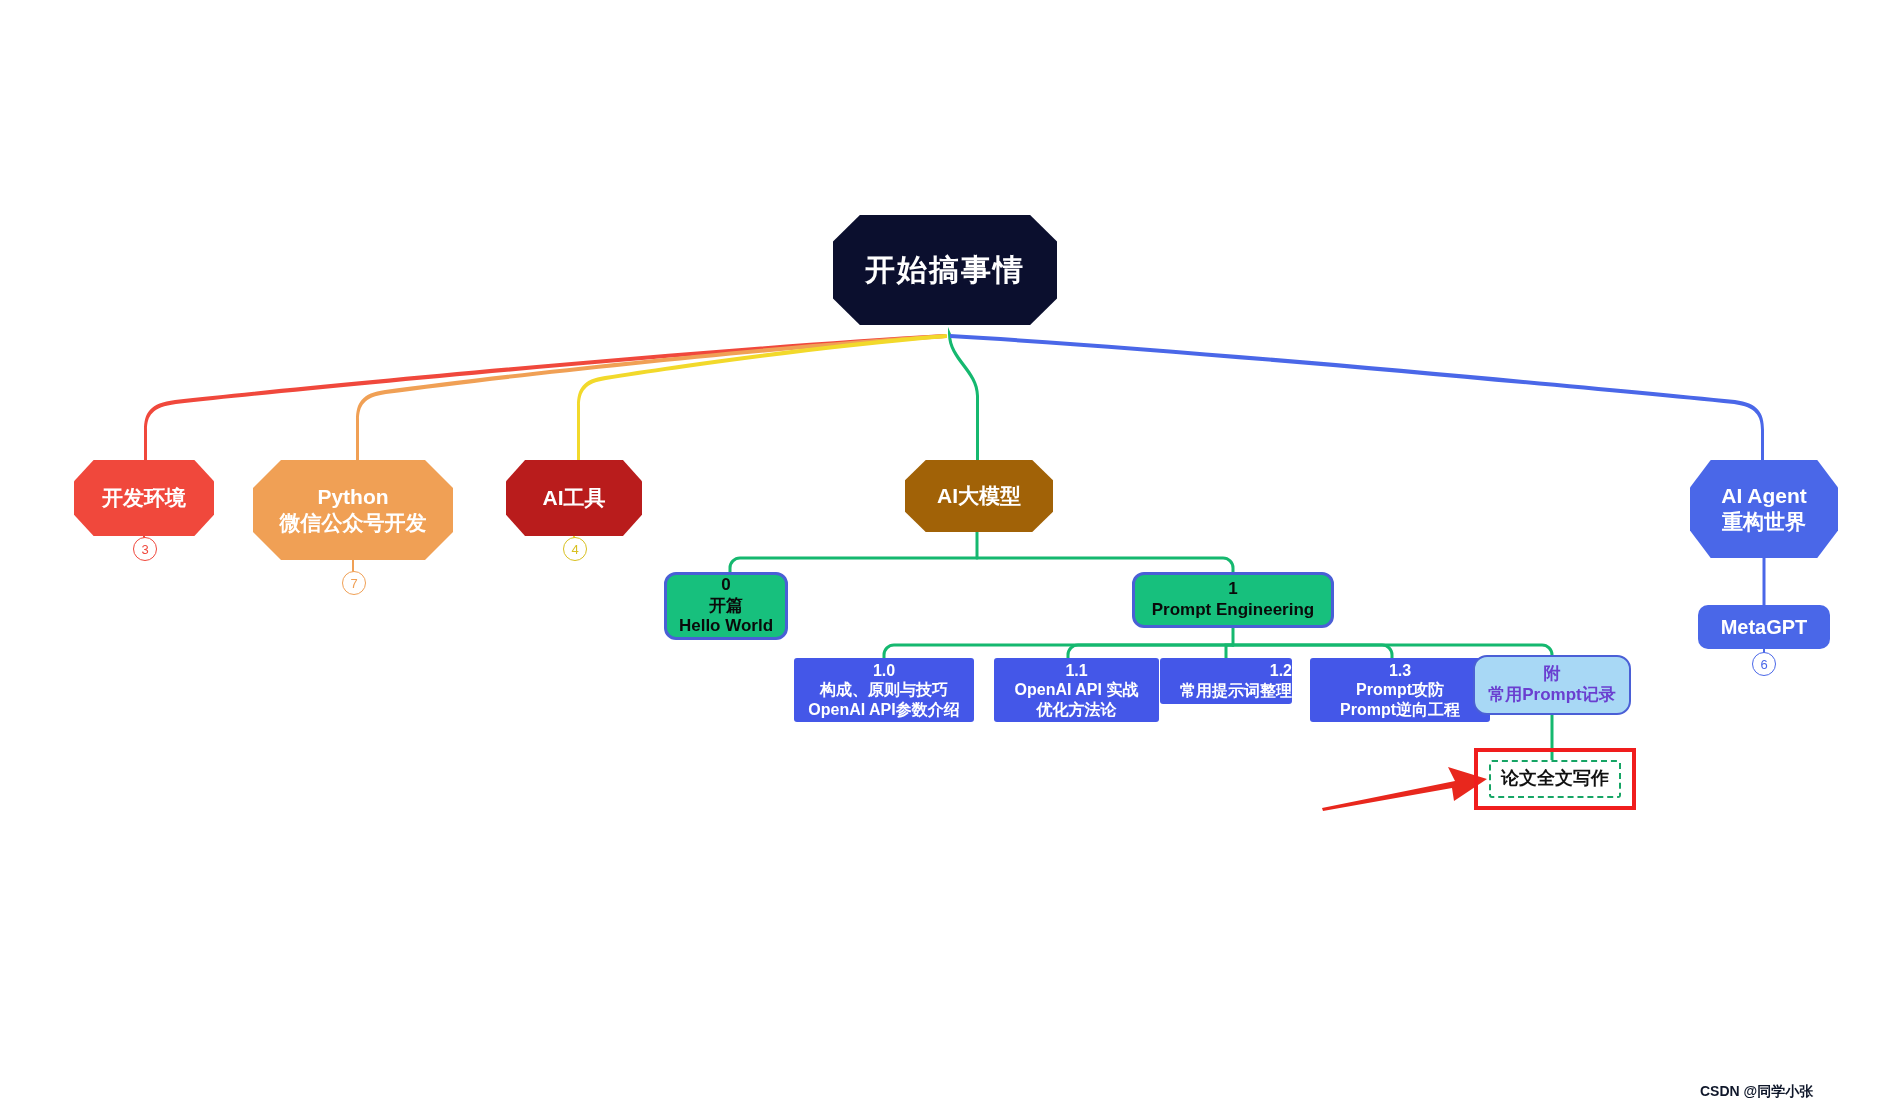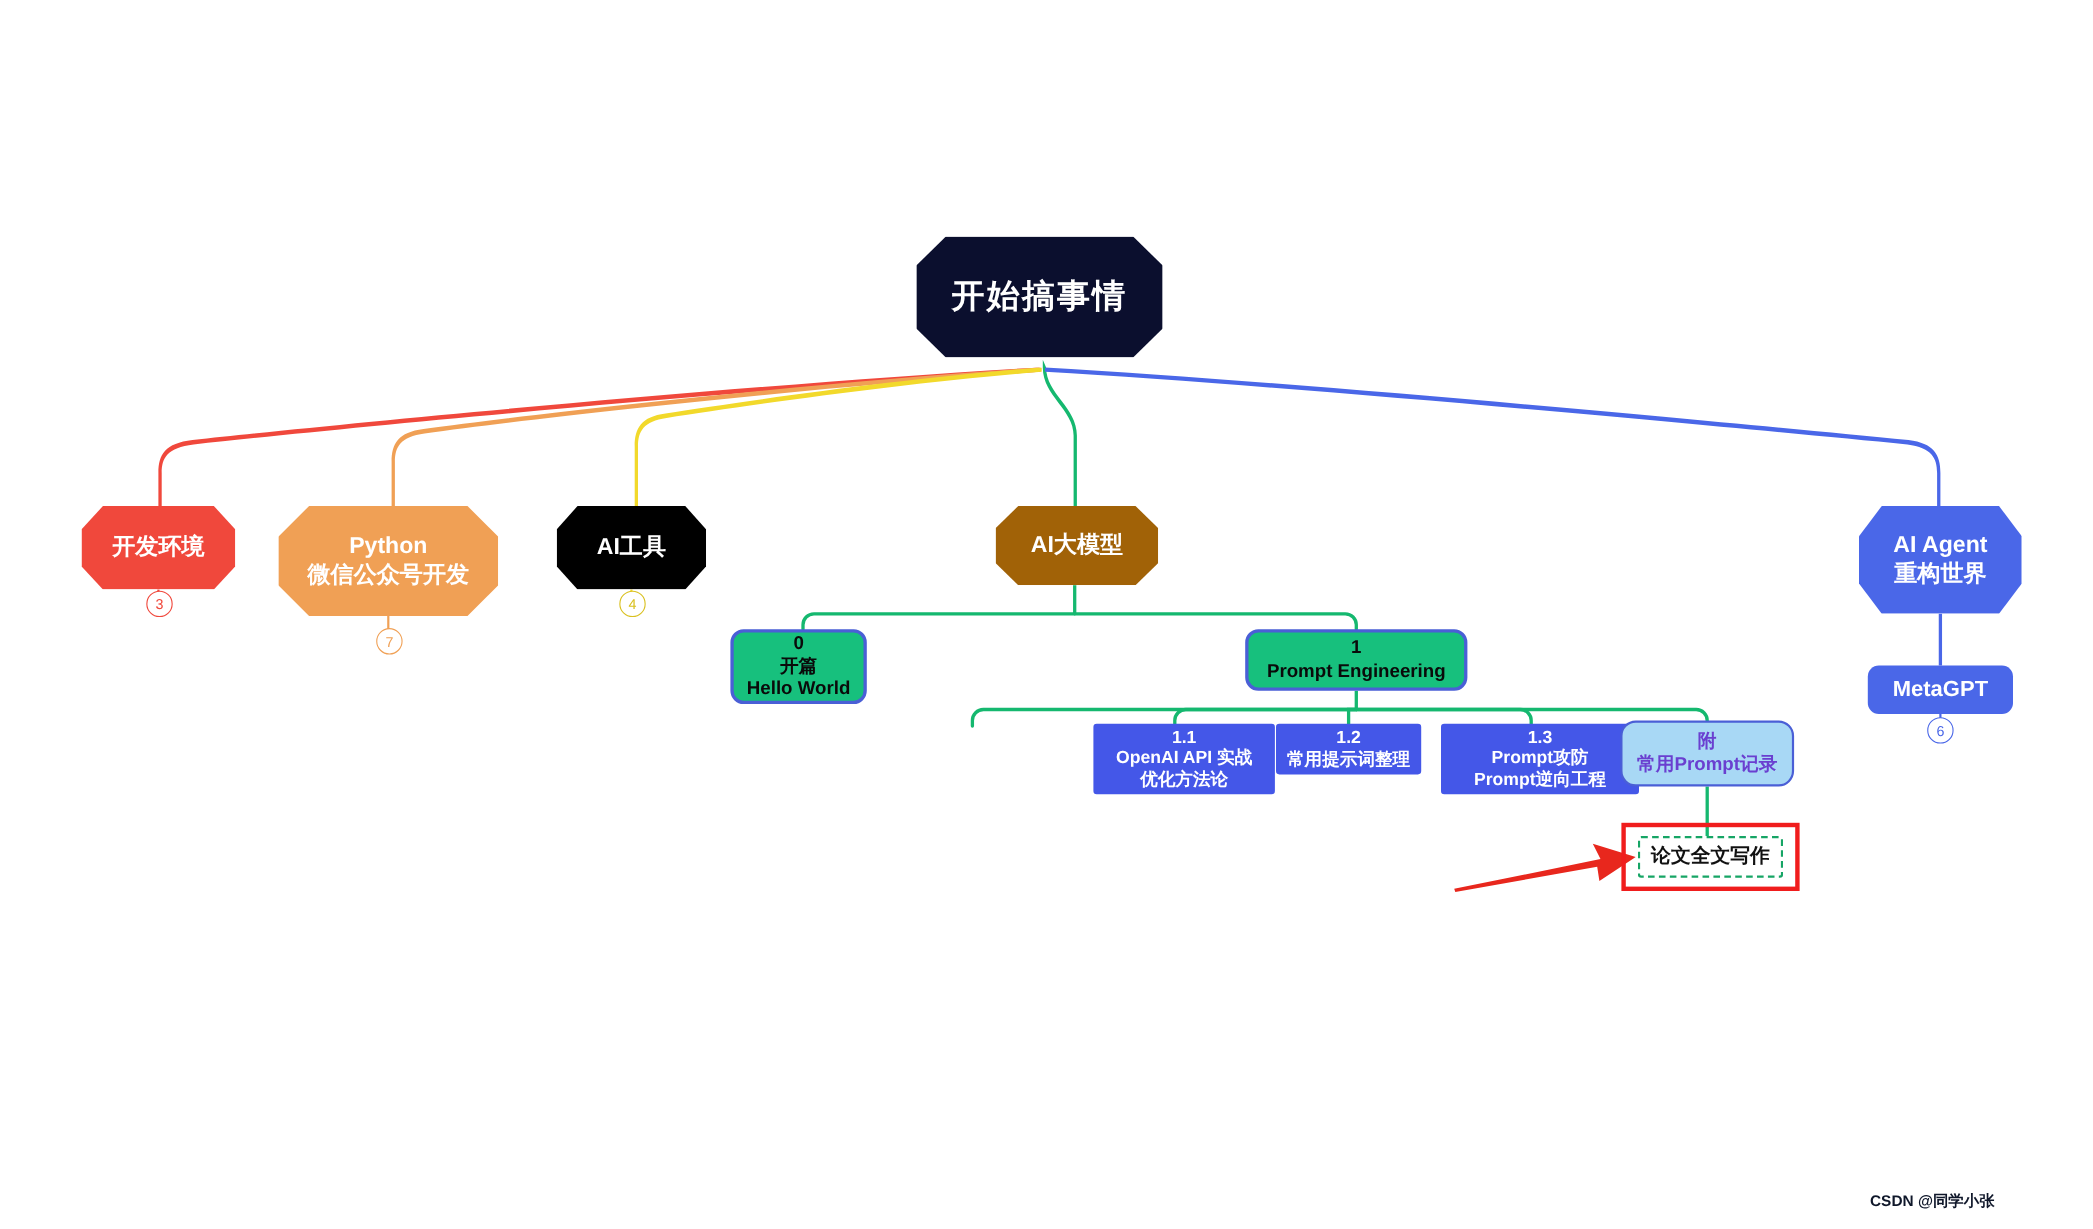--- a/index.html
+++ b/index.html
@@ -61,21 +61,21 @@
   #node-dev {
     left: 74px; top: 460px; width: 140px; height: 76px;
     background: #f0483c; color: #fff; font-size: 21px; text-align: right;
   }
   #node-python {
     left: 253px; top: 460px; width: 200px; height: 100px;
     background: #f0a055; color: #fff; font-size: 21px;
   }
   #node-aitool {
     left: 506px; top: 460px; width: 136px; height: 76px;
-    background: #000000; color: #fff; font-size: 21px;
+    background: #b91c1c; color: #fff; font-size: 21px;
   }
   #node-llm {
     left: 905px; top: 460px; width: 148px; height: 72px;
     background: #a16207; color: #fff; font-size: 21px;
   }
   #node-agent {
     left: 1690px; top: 460px; width: 148px; height: 98px;
     background: #4a67e8; color: #fff; font-size: 21px;
   }
   #node-metagpt {
@@ -111,21 +111,21 @@
     border: 3px solid #4a5fd6; border-radius: 12px;
   }
 
   
   .leaf {
     background: #4457e8; color: #ffffff; font-size: 16px;
     border-radius: 3px;
   }
   #node-l10 { left: 794px;  top: 658px; width: 180px; height: 64px; }
   #node-l11 { left: 994px;  top: 658px; width: 165px; height: 64px; }
-  #node-l12 { left: 1160px; top: 658px; width: 132px; height: 46px; }
+  #node-l12 { left: 1160px; top: 658px; width: 132px; height: 46px; align-items: flex-end; }
   #node-l13 { left: 1310px; top: 658px; width: 180px; height: 64px; }
 
   #node-appendix {
     left: 1473px; top: 655px; width: 158px; height: 60px;
     background: #a8d8f5; color: #6a3fd0; font-size: 17px;
     border: 2.5px solid #4a5fd6; border-radius: 14px;
   }
 
   
   #highlight-box {
@@ -238,20 +238,25 @@
     <span class="line1">0</span>
     <span class="line2">开篇</span>
     <span class="line3">Hello World</span>
   </div>
 
   <div class="node" id="node-ch1">
     <span class="line1">1</span>
     <span class="line2">Prompt Engineering</span>
   </div>
 
+  <div class="node leaf" id="node-l10">
+    <span class="line1">1.0</span>
+    <span class="line2">构成、原则与技巧</span>
+    <span class="line3">OpenAI API参数介绍</span>
+  </div>
 
   <div class="node leaf" id="node-l11">
     <span class="line1">1.1</span>
     <span class="line2">OpenAI API 实战</span>
     <span class="line3">优化方法论</span>
   </div>
 
   <div class="node leaf" id="node-l12">
     <span class="line1">1.2</span>
     <span class="line2">常用提示词整理</span>

